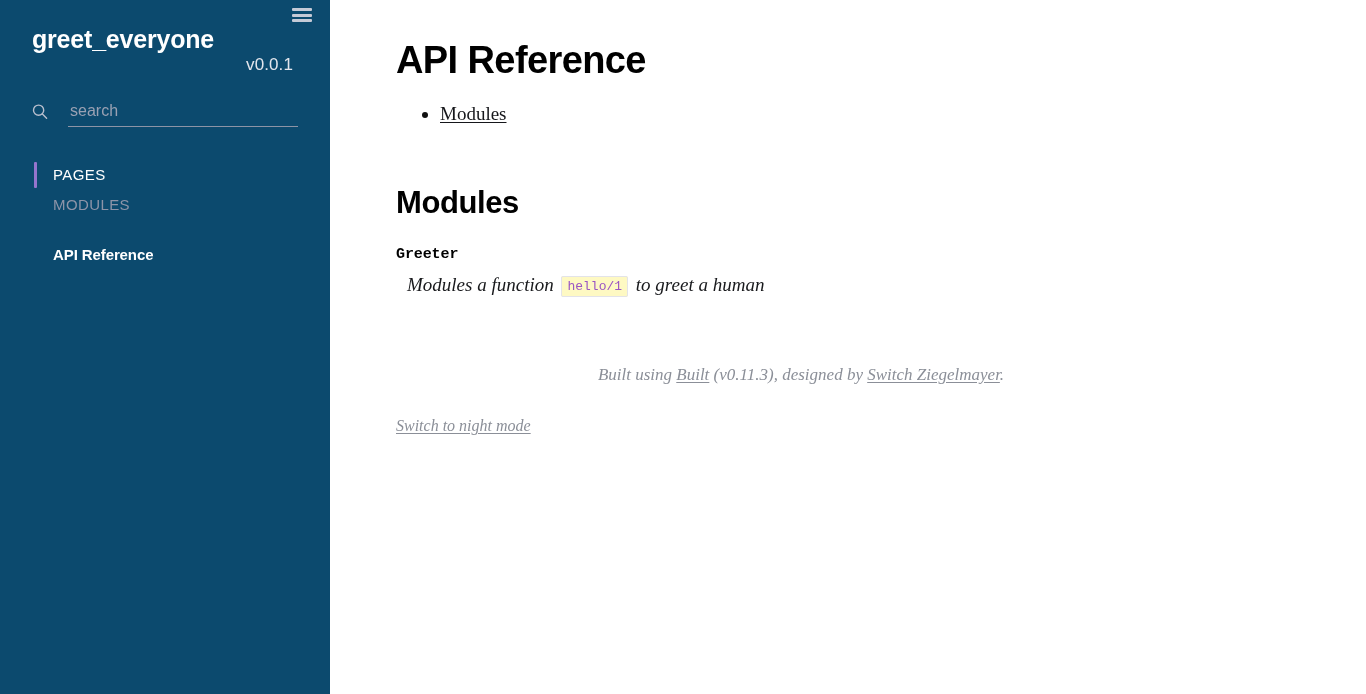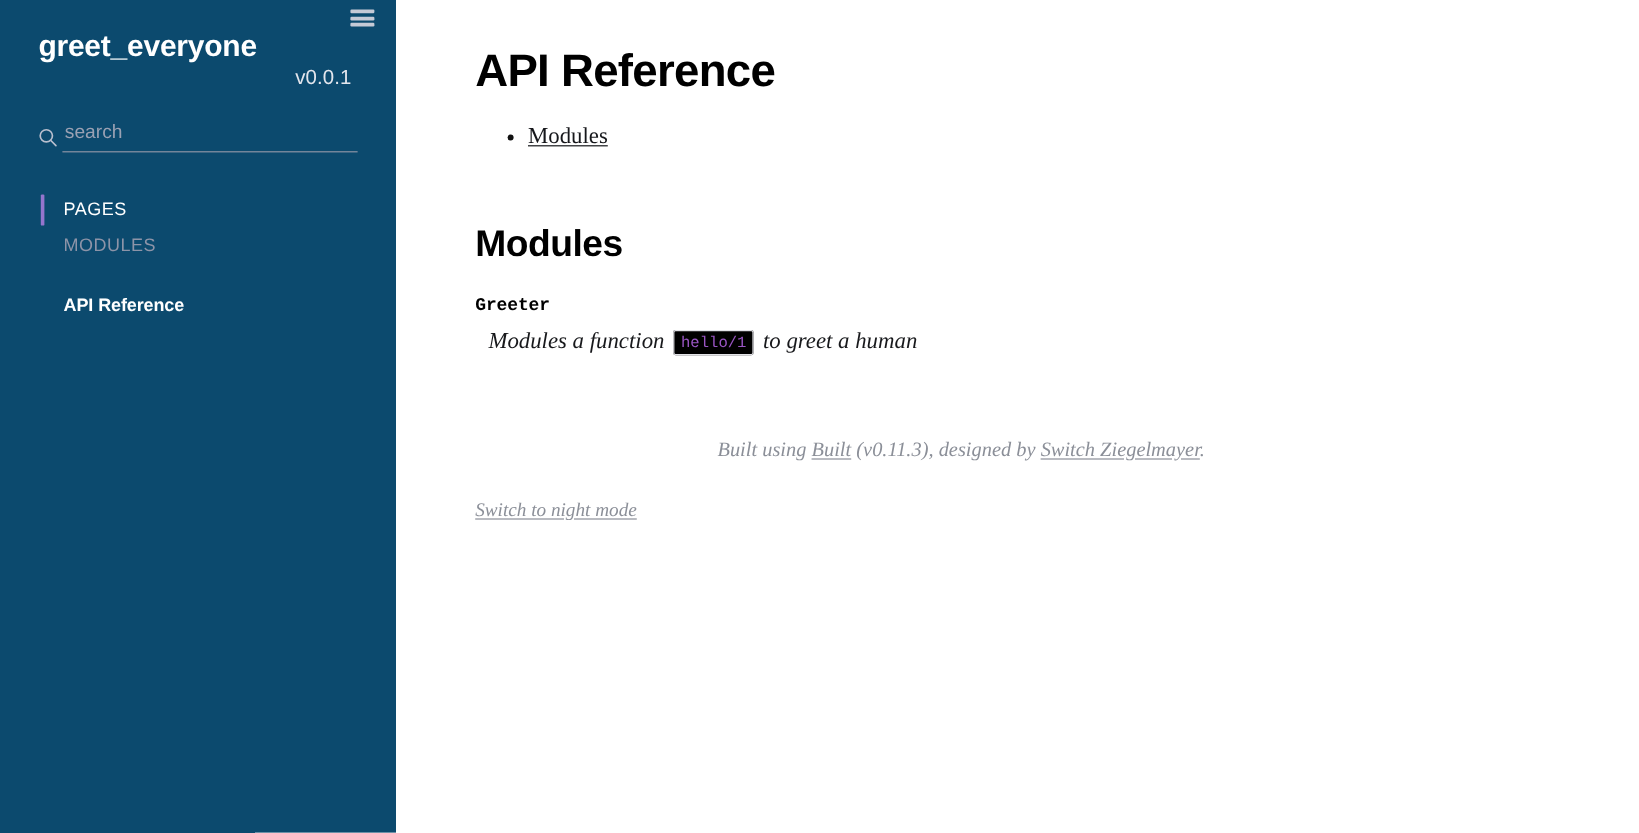--- a/index.html
+++ b/index.html
@@ -71,22 +71,22 @@
     font-weight: 400;
     text-align: right;
     margin-top: 1px;
     padding-right: 5px;
     letter-spacing: 0.1px;
   }
 
   .sidebar-search {
     margin: 26px 32px 16px 32px;
     display: flex;
-    align-items: flex-end;
-    gap: 4px;
+    align-items: center;
+    gap: 20px;
   }
   .search-icon {
     width: 16px;
     height: 18px;
     flex: 0 0 16px;
     display: block;
     margin-bottom: 3px;
   }
   .search-icon svg { display: block; }
   .search-input {
@@ -225,21 +225,21 @@
     font-size: 19px;
     color: #18191c;
     margin: 7px 0 0 11px;
     line-height: 1.5;
   }
   .code-chip {
     font-family: "Liberation Mono", monospace;
     font-style: normal;
     font-size: 13px;
     color: #9a55c4;
-    background: #000000;
+    background: #fef9c3;
     border: 1px solid #e3e3e8;
     border-radius: 2px;
     padding: 2px 5px;
     margin: 0 3px;
     white-space: nowrap;
     vertical-align: 1px;
   }
 
   .footer {
     margin-top: 62px;

